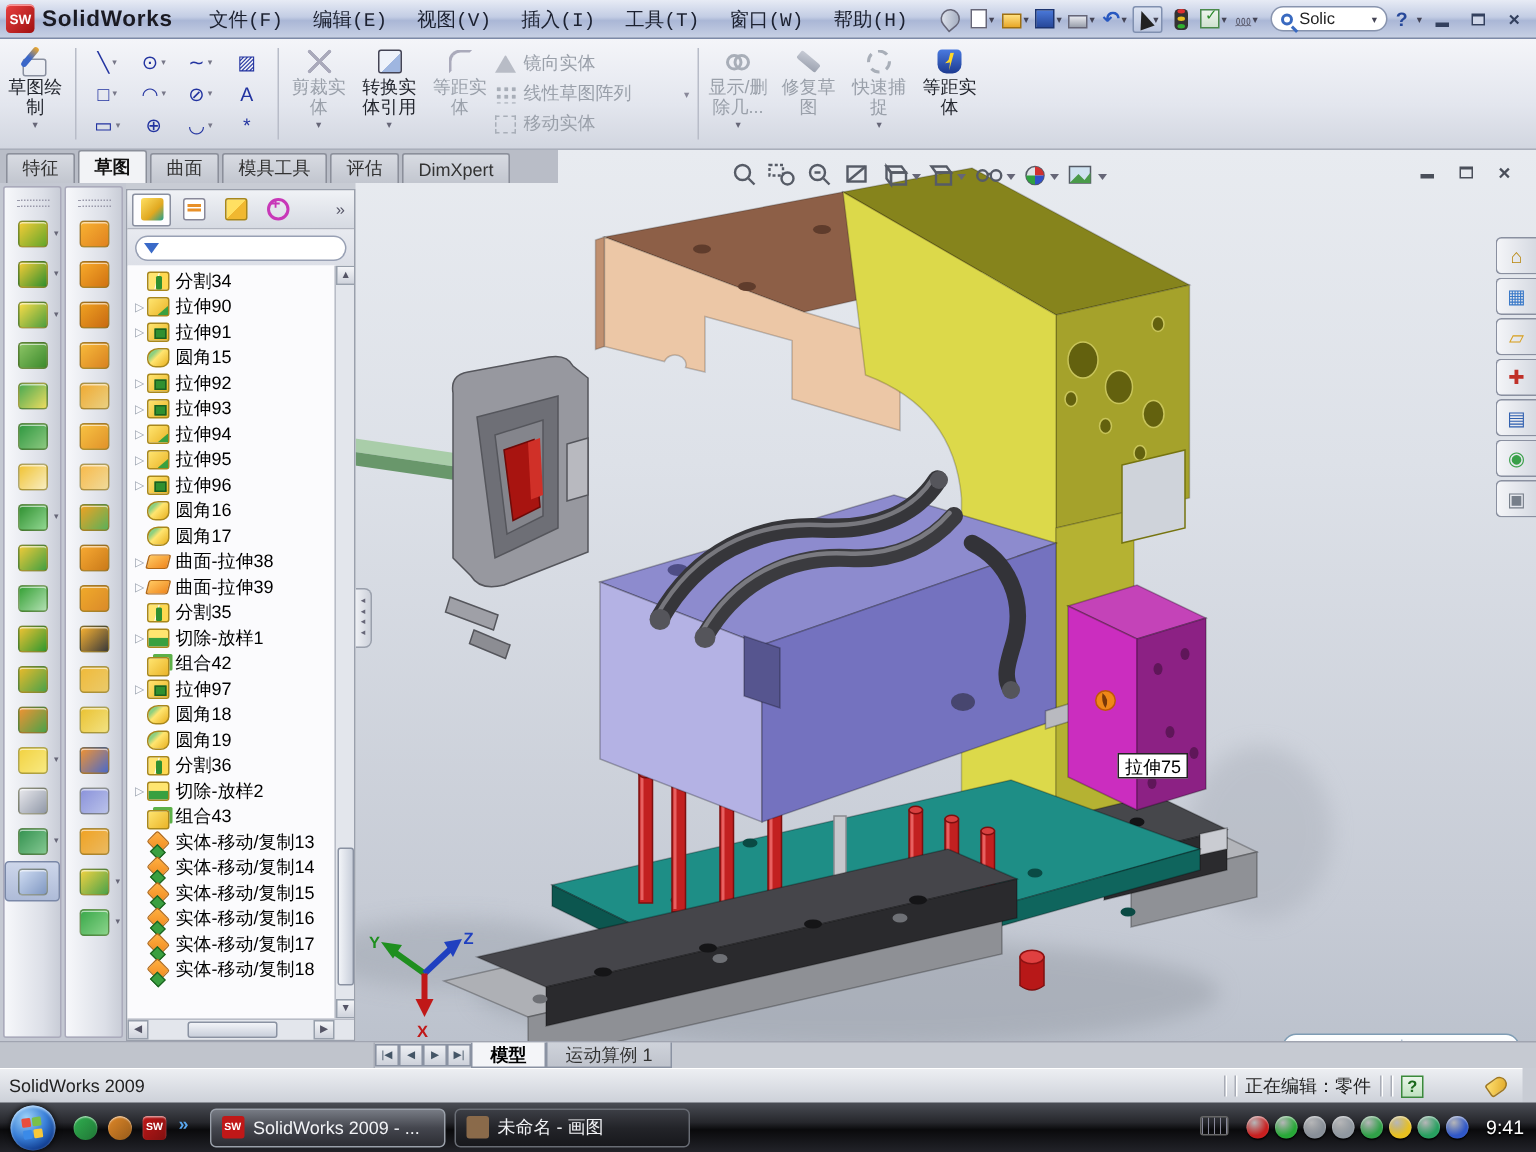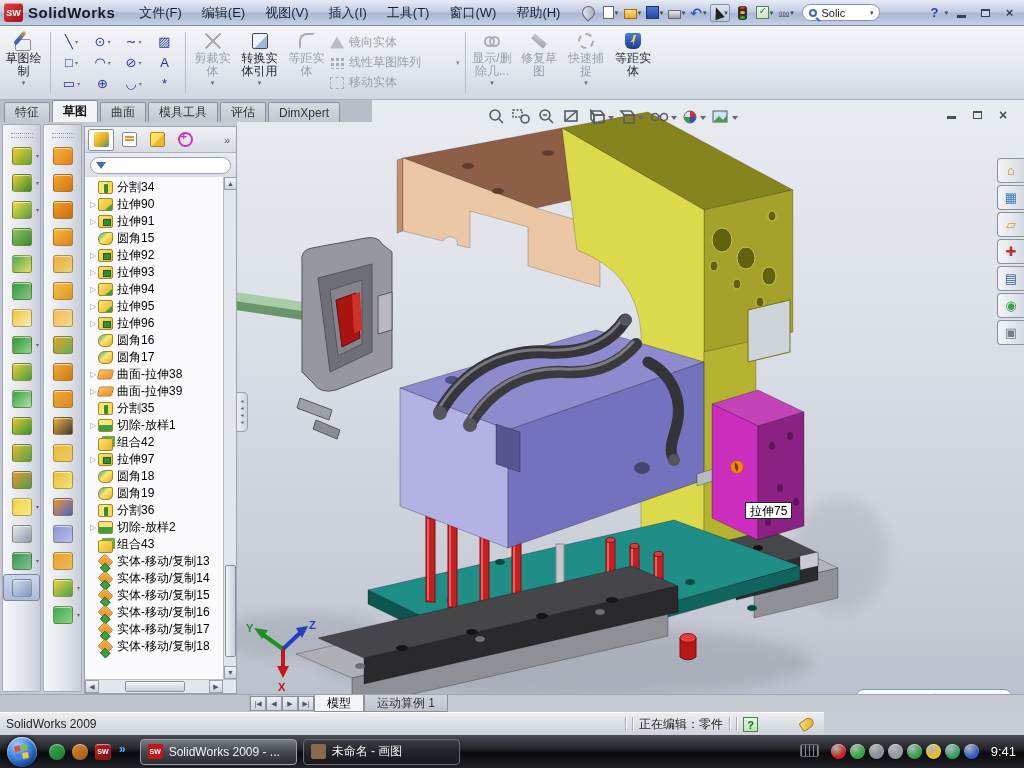--- a/index.html
+++ b/index.html
@@ -8,21 +8,21 @@
   #app { position:relative; width:1024px; height:768px; background:#c8ccd4; overflow:hidden; }
 
   
   #titlebar { position:absolute; left:0; top:0; width:1024px; height:26px; z-index:60;
     background:linear-gradient(180deg,#e7ebf5 0%,#c3cde4 45%,#aab7d6 55%,#c7d0e4 100%);
     border-bottom:1px solid #7d8aa8; display:flex; align-items:center; }
   .logo-badge { width:19px; height:19px; margin:0 5px 0 4px; border-radius:3px;
     background:linear-gradient(135deg,#e84040,#a01010); color:#fff; font-weight:bold; font-size:9px;
     display:flex; align-items:center; justify-content:center; box-shadow:inset 0 1px 0 #ff9090; }
   .logo-text { font-size:15px; font-weight:bold; color:#1a1a22; letter-spacing:.5px; margin-right:14px; }
-  #menubar { display:flex; height:100%; align-items:center; }
+  #menubar { display:flex; height:100%; align-items:center;font-family:Liberation Mono, monospace; }
   .menu-item { padding:0 10px; color:#1c2130; font-size:13px; height:100%; display:flex; align-items:center; cursor:default; }
   #quicktools { display:flex; align-items:center; margin-left:8px; gap:2px; }
   .qt { width:20px; height:18px; border-radius:2px; position:relative; display:flex; align-items:center; justify-content:center; }
   .qt .dd { font-size:7px; color:#445; margin-left:1px; }
   .qt-shape { width:13px; height:13px; }
   .qs-pin   { background:linear-gradient(135deg,#e8ecf4,#9aa4b8); border:1px solid #667; border-radius:50% 50% 50% 0; transform:rotate(-40deg); }
   .qs-new   { background:#fff; border:1px solid #667; width:11px; height:13px; }
   .qs-open  { background:linear-gradient(180deg,#ffe080,#e8a828); border:1px solid #a07010; height:10px; margin-top:3px; }
   .qs-save  { background:linear-gradient(180deg,#4a78d8,#27489a); border:1px solid #1c3470; }
   .qs-print { background:linear-gradient(180deg,#e8eaf0,#9aa0ac); border:1px solid #667; height:9px; margin-top:3px; }
@@ -167,24 +167,24 @@
   
   #taskpane { position:absolute; right:0; top:158px; width:27px; z-index:30; display:flex; flex-direction:column; gap:2px; }
   .tp-tab { width:27px; height:25px; background:linear-gradient(90deg,#f4f5f8,#d6dae2); border:1px solid #8a90a0; border-right:0; border-radius:4px 0 0 4px;
     display:flex; align-items:center; justify-content:center; font-size:13px; }
 
   
   #docbar { position:absolute; left:0; top:694px; width:1024px; height:18px; z-index:45; background:#c6cad2; border-top:1px solid #a0a4b0; display:flex; align-items:flex-start; }
   #doc-left { width:250px; height:100%; background:#c0c4cc; border-right:1px solid #a8acb6; }
   .navb { width:16px; height:15px; margin-top:1px; background:linear-gradient(180deg,#eef0f4,#cdd1da); border:1px solid #8a92a2; color:#456; font-size:7px; text-align:center; line-height:14px; }
   .doc-tab { height:17px; padding:0 12px; font-size:12px; display:flex; align-items:center; border:1px solid #8a92a2; border-top:0; background:linear-gradient(180deg,#cfd3db,#bfc3cc); color:#333; }
-  .doc-tab.active { background:#f4f5f8; font-weight:normal; color:#000; }
+  .doc-tab.active { background:#f4f5f8; font-weight:bold; color:#000; }
 
   
-  #statusbar { position:absolute; left:0; top:712px; width:824px; height:23px; z-index:45;
+  #statusbar { position:absolute; left:0; top:712px; width:1015px; height:23px; z-index:45;
     background:linear-gradient(180deg,#eceef2,#cdd1d9); border-top:1px solid #fff; display:flex; align-items:center; font-size:12px; color:#222; }
   #status-app { padding-left:6px; }
   #status-right { margin-left:auto; display:flex; align-items:center; gap:6px; padding-right:10px; }
   .st-sep { width:1px; height:14px; background:#a8acb6; box-shadow:1px 0 0 #fff; }
   .st-help { width:15px; height:15px; background:linear-gradient(180deg,#eaf6ea,#bfe2bf); border:1px solid #3a8a3a; color:#1c6a1c; font-weight:bold; font-size:11px; text-align:center; line-height:14px; }
   .st-tag { width:14px; height:10px; background:linear-gradient(135deg,#ffe070,#e0a828); border:1px solid #a07820; border-radius:2px 5px 5px 2px; transform:rotate(-35deg); }
 
   
   #taskbar { position:absolute; left:0; top:735px; width:1024px; height:33px; z-index:70;
     background:linear-gradient(180deg,#4a4d55 0%,#26272c 40%,#0a0a0c 55%,#222329 100%); display:flex; align-items:center; }

